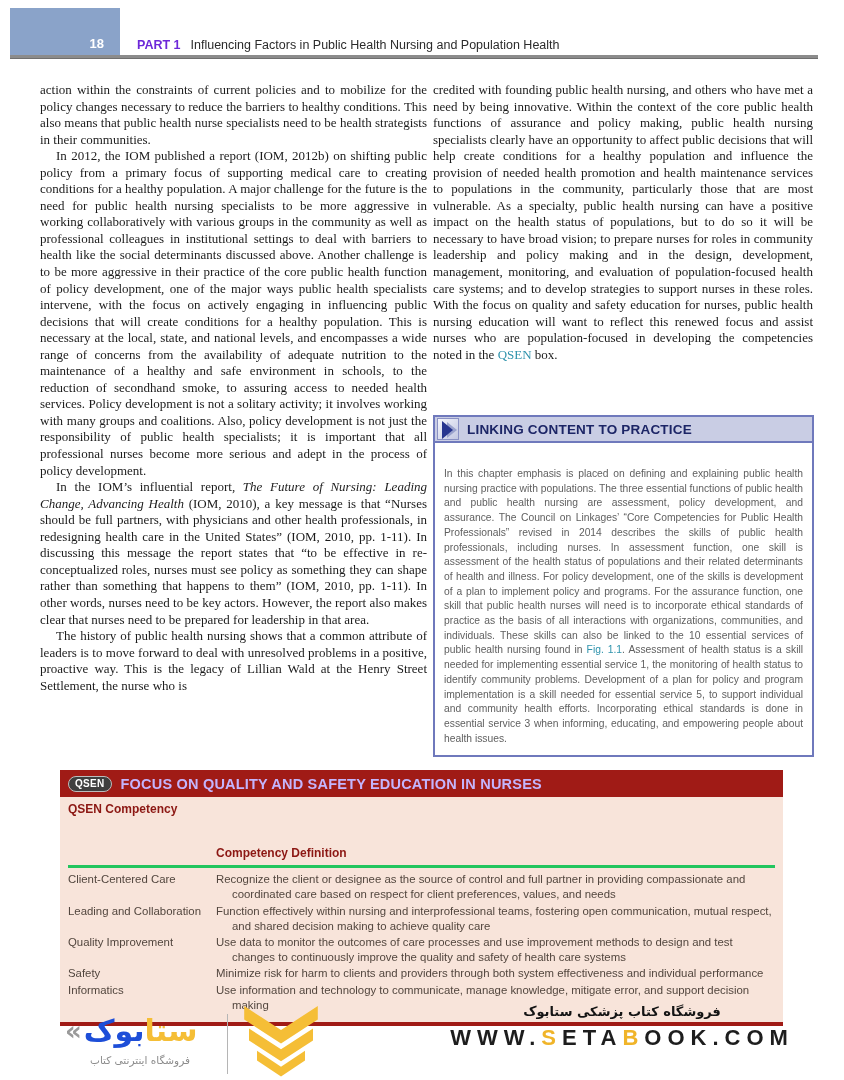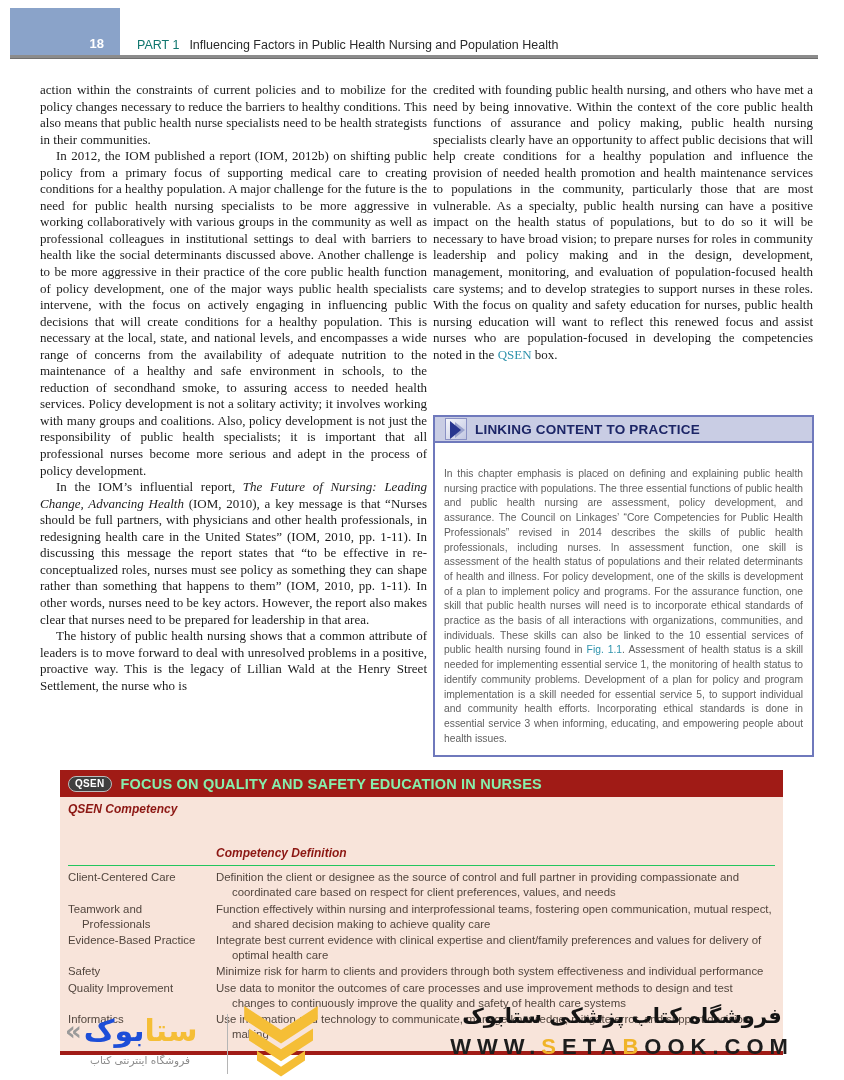--- a/index.html
+++ b/index.html
@@ -6,76 +6,76 @@
   html,body { width:844px; height:1080px; }
   body { background:#fff; font-family:"Liberation Serif", serif; }
   #page { position:relative; width:844px; height:1080px; background:#ffffff; overflow:hidden; }
 
   
   .hdr-block { position:absolute; left:10px; top:8px; width:110px; height:49px; background:#8aa3c9; }
   .hdr-pagenum { position:absolute; right:16px; bottom:6px; color:#ffffff;
     font-family:"Liberation Sans", sans-serif; font-weight:bold; font-size:13px; }
   .hdr-line { position:absolute; left:137px; top:38px; width:690px;
     font-family:"Liberation Sans", sans-serif; font-size:12.5px; color:#2b2b2b; white-space:nowrap; }
-  .hdr-part { color:#0f766e; font-weight:normal; margin-right:10px; }
+  .hdr-part { color:#6d28d9; font-weight:bold; margin-right:10px; }
   .hdr-rule { position:absolute; left:10px; top:55px; width:808px; height:4px; background:#8c8c8c; border-bottom:1px solid #6f6f6f; }
 
   
   .col { position:absolute; top:82px; font-size:13px; line-height:16.55px; color:#1b1b1b;
     text-align:justify; }
   .col-left  { left:40px;  width:387px; }
   .col-right { left:433px; width:380px; }
   .col p.ind { text-indent:16px; }
   .italic { font-style:italic; }
   .teal { color:#2e93ac; }
 
   
   .linkbox { position:absolute; left:433px; top:415px; width:381px;
     border:2px solid #6f79bc; background:#ffffff; }
   .linkbox-hd { display:flex; align-items:center; background:#c9cde4; height:26px;
-    border-bottom:2px solid #6f79bc; padding-left:10px; }
+    border-bottom:2px solid #6f79bc; padding-left:2px; }
   .linkbox-icon { width:22px; height:22px; background:linear-gradient(135deg,#f4f5fb,#c2c7e2);
     border:1px solid #8a91c4; margin-right:8px; flex-shrink:0; }
   .linkbox-title { font-family:"Liberation Sans", sans-serif; font-weight:bold; font-size:13.5px;
     color:#1c2566; letter-spacing:.2px; }
   .linkbox-bd { padding:24px 9px 9px 9px; font-family:"Liberation Sans", sans-serif;
     font-size:10.3px; line-height:14.7px; color:#606060; text-align:justify; }
 
   
   .qsen { position:absolute; left:60px; top:770px; width:723px; }
   .qsen-hd { display:flex; align-items:center; background:#a01b16; height:27px; padding:0 8px; }
   .qsen-badge { background:#3f3f3f; border:1px solid #bdbdbd; border-radius:8px; color:#ffffff;
     font-family:"Liberation Sans", sans-serif; font-weight:bold; font-size:10px;
     padding:1px 6px 2px 6px; margin-right:9px; letter-spacing:.3px; }
-  .qsen-title { color:#86efac; font-family:"Liberation Sans", sans-serif; font-weight:bold;
+  .qsen-title { color:#c4b5fd; font-family:"Liberation Sans", sans-serif; font-weight:bold;
     font-size:14.5px; letter-spacing:.2px; }
   .qsen-bd { background:#f8e4da; border-bottom:4px solid #a01b16; padding:5px 8px 8px 8px;
     font-family:"Liberation Sans", sans-serif; font-size:11.4px; line-height:15.2px; color:#52463e; }
   .qsen-cols { display:flex; font-weight:bold; color:#8c1713; font-size:12px;
-    padding-bottom:4px; border-bottom:1px solid #22c55e; margin-bottom:4px;font-style:italic; }
+    padding-bottom:4px; border-bottom:3px solid #22c55e; margin-bottom:4px; }
   .qrow { display:flex; margin-bottom:1px; }
   .qrow .c { width:148px; flex-shrink:0; padding-left:14px; text-indent:-14px; padding-right:6px; }
   .qrow .d { flex:1; padding-left:16px; text-indent:-16px; }
   .qsen-cols .c { width:148px; flex-shrink:0; padding:0; text-indent:0; }
   .qsen-cols .d { flex:1; padding:0; text-indent:0;margin-top:44px; }
 
   
   .footer { position:absolute; left:0; top:1002px; width:844px; height:78px; }
   .logo { position:absolute; left:65px; top:4px; width:260px; height:74px; }
   .logo-word { position:absolute; left:0px; top:8px; width:150px; display:flex; align-items:flex-end;
     font-family:"DejaVu Sans", sans-serif; font-weight:bold; font-size:30px; line-height:34px; }
   .logo-guill { color:#9a9a9a; font-size:26px; margin-right:2px; }
   .logo-gray { color:#1d4ed8; }
   .logo-yellow { color:#f5be36; }
   .logo-tagline { position:absolute; left:0px; top:48px; width:150px; text-align:center;
     font-family:"DejaVu Sans", sans-serif; font-size:10.5px; color:#8c8c8c; direction:rtl; }
   .logo-divider { position:absolute; left:162px; top:8px; width:1px; height:60px; background:#b5b5b5; }
   .logo-emblem { position:absolute; left:176px; top:0px; }
   .footer-right { position:absolute; left:430px; top:2px; width:384px; text-align:center; }
-  .store-fa { font-family:"DejaVu Sans", sans-serif; font-size:21px; font-weight:bold;
+  .store-fa { font-family:"DejaVu Sans", sans-serif; font-size:13px; font-weight:bold;
     color:#141414; direction:rtl; }
   .website { margin-top:6px; font-family:"Liberation Sans", sans-serif; font-weight:bold;
     font-size:22px; letter-spacing:6px; color:#1d1d1d; white-space:nowrap; }
   .website .y { color:#f0b429; }
 </style>
 </head>
 <body>
 
 <div id="page">
 
@@ -118,37 +118,33 @@
       <span class="qsen-badge">QSEN</span>
       <span class="qsen-title">FOCUS ON QUALITY AND SAFETY EDUCATION IN NURSES</span>
     </div>
     <div class="qsen-bd">
       <div class="qsen-cols">
         <span class="c">QSEN Competency</span>
         <span class="d">Competency Definition</span>
       </div>
       <div class="qrow">
         <span class="c">Client-Centered Care</span>
-        <span class="d">Definition the client or designee as the source of control and full partner in providing compassionate and coordinated care based on respect for client preferences, values, and needs</span>
+        <span class="d">Recognize the client or designee as the source of control and full partner in providing compassionate and coordinated care based on respect for client preferences, values, and needs</span>
       </div>
       <div class="qrow">
-        <span class="c">Teamwork and Professionals</span>
+        <span class="c">Leading and Collaboration</span>
         <span class="d">Function effectively within nursing and interprofessional teams, fostering open communication, mutual respect, and shared decision making to achieve quality care</span>
       </div>
       <div class="qrow">
-        <span class="c">Evidence-Based Practice</span>
-        <span class="d">Integrate best current evidence with clinical expertise and client/family preferences and values for delivery of optimal health care</span>
+        <span class="c">Quality Improvement</span>
+        <span class="d">Use data to monitor the outcomes of care processes and use improvement methods to design and test changes to continuously improve the quality and safety of health care systems</span>
       </div>
       <div class="qrow">
         <span class="c">Safety</span>
         <span class="d">Minimize risk for harm to clients and providers through both system effectiveness and individual performance</span>
-      </div>
-      <div class="qrow">
-        <span class="c">Quality Improvement</span>
-        <span class="d">Use data to monitor the outcomes of care processes and use improvement methods to design and test changes to continuously improve the quality and safety of health care systems</span>
       </div>
       <div class="qrow">
         <span class="c">Informatics</span>
         <span class="d">Use information and technology to communicate, manage knowledge, mitigate error, and support decision making</span>
       </div>
     </div>
   </div>
 
   <div class="footer">
     <div class="logo">

